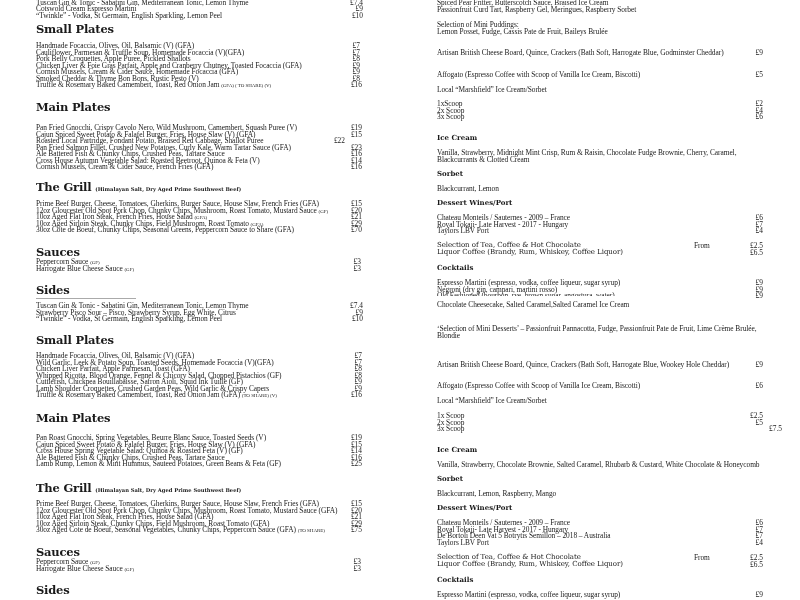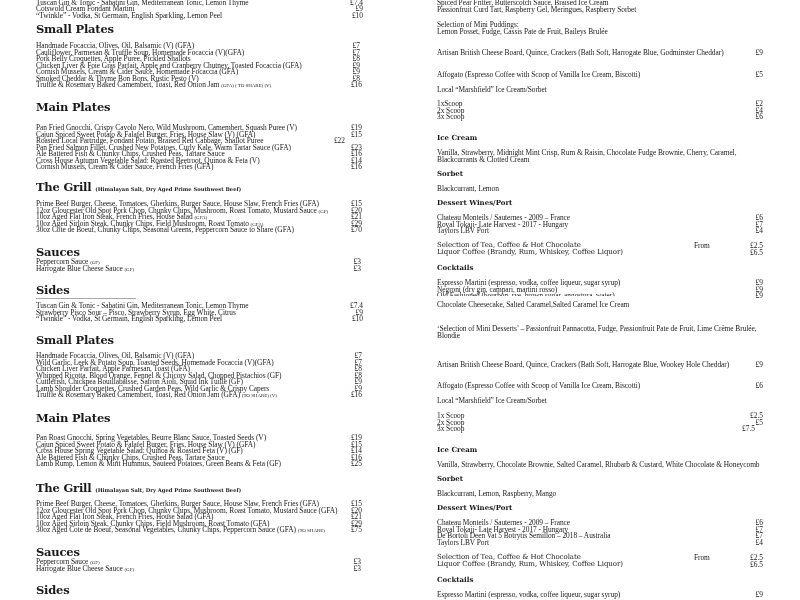--- a/index.html
+++ b/index.html
@@ -17,21 +17,21 @@
   .bold { font-weight: normal; font-family: "DejaVu Serif", serif; font-size: 7px; }
   .sm { font-size: 5px; }
   .tiny-frag { position: absolute; height: 1px; background: #aaa; }
 </style>
 </head>
 <body>
 
 <div data-name="page-a-left">
   <div class="ln" style="left:36px;top:-1px" data-name="drink-item">Tuscan Gin &amp; Tonic - Sabatini Gin, Mediterranean Tonic, Lemon Thyme</div>
   <div class="pr" style="left:323px;top:-1px" data-name="drink-price">£7.4</div>
-  <div class="ln" style="left:36px;top:5px" data-name="drink-item">Cotswold Cream Fondant Martini</div>
+  <div class="ln" style="left:36px;top:5px" data-name="drink-item">Cotswold Cream Espresso Martini</div>
   <div class="pr" style="left:323px;top:5px" data-name="drink-price">£9</div>
   <div class="ln" style="left:36px;top:12px" data-name="drink-item">“Twinkle” - Vodka, St Germain, English Sparkling, Lemon Peel</div>
   <div class="pr" style="left:323px;top:12px" data-name="drink-price">£10</div>
 
   <div class="h2" style="left:36px;top:23px" data-name="section-title-small-plates">Small Plates</div>
   <div class="ln" style="left:36px;top:42px" data-name="menu-item">Handmade Focaccia, Olives, Oil, Balsamic (V) (GFA)</div>
   <div class="pr" style="left:320px;top:42px" data-name="menu-price">£7</div>
   <div class="ln" style="left:36px;top:48.5px" data-name="menu-item">Cauliflower, Parmesan &amp; Truffle Soup, Homemade Focaccia (V)(GFA)</div>
   <div class="pr" style="left:320px;top:48.5px" data-name="menu-price">£7</div>
   <div class="ln" style="left:36px;top:55px" data-name="menu-item">Pork Belly Croquettes, Apple Puree, Pickled Shallots</div>
@@ -202,21 +202,21 @@
 
   <div class="ln" style="left:437px;top:382px" data-name="affogato">Affogato (Espresso Coffee with Scoop of Vanilla Ice Cream, Biscotti)</div>
   <div class="pr" style="left:723px;top:382px" data-name="affogato-price">£6</div>
 
   <div class="ln" style="left:437px;top:397px" data-name="local-ice-cream">Local “Marshfield” Ice Cream/Sorbet</div>
   <div class="ln" style="left:437px;top:412px" data-name="scoop-item">1x  Scoop</div>
   <div class="pr" style="left:723px;top:412px" data-name="scoop-price">£2.5</div>
   <div class="ln" style="left:437px;top:418.5px" data-name="scoop-item">2x Scoop</div>
   <div class="pr" style="left:723px;top:418.5px" data-name="scoop-price">£5</div>
   <div class="ln" style="left:437px;top:425px" data-name="scoop-item">3x Scoop</div>
-  <div class="pr" style="left:715px;top:425px" data-name="scoop-price">£7.5</div>
+  <div class="pr" style="left:742px;top:425px" data-name="scoop-price">£7.5</div>
 
   <div class="h3" style="left:437px;top:446px" data-name="section-title-ice-cream">Ice Cream</div>
   <div class="ln" style="left:437px;top:461px" data-name="ice-cream-flavours">Vanilla, Strawberry, Chocolate Brownie, Salted Caramel, Rhubarb &amp; Custard, White Chocolate &amp; Honeycomb</div>
 
   <div class="h3" style="left:437px;top:475px" data-name="section-title-sorbet">Sorbet</div>
   <div class="ln" style="left:437px;top:490px" data-name="sorbet-flavours">Blackcurrant, Lemon, Raspberry, Mango</div>
 
   <div class="h3" style="left:437px;top:504px" data-name="section-title-dessert-wines">Dessert Wines/Port</div>
   <div class="ln" style="left:437px;top:519px" data-name="wine-item">Chateau Monteils / Sauternes - 2009 – France</div>
   <div class="pr" style="left:723px;top:519px" data-name="wine-price">£6</div>

